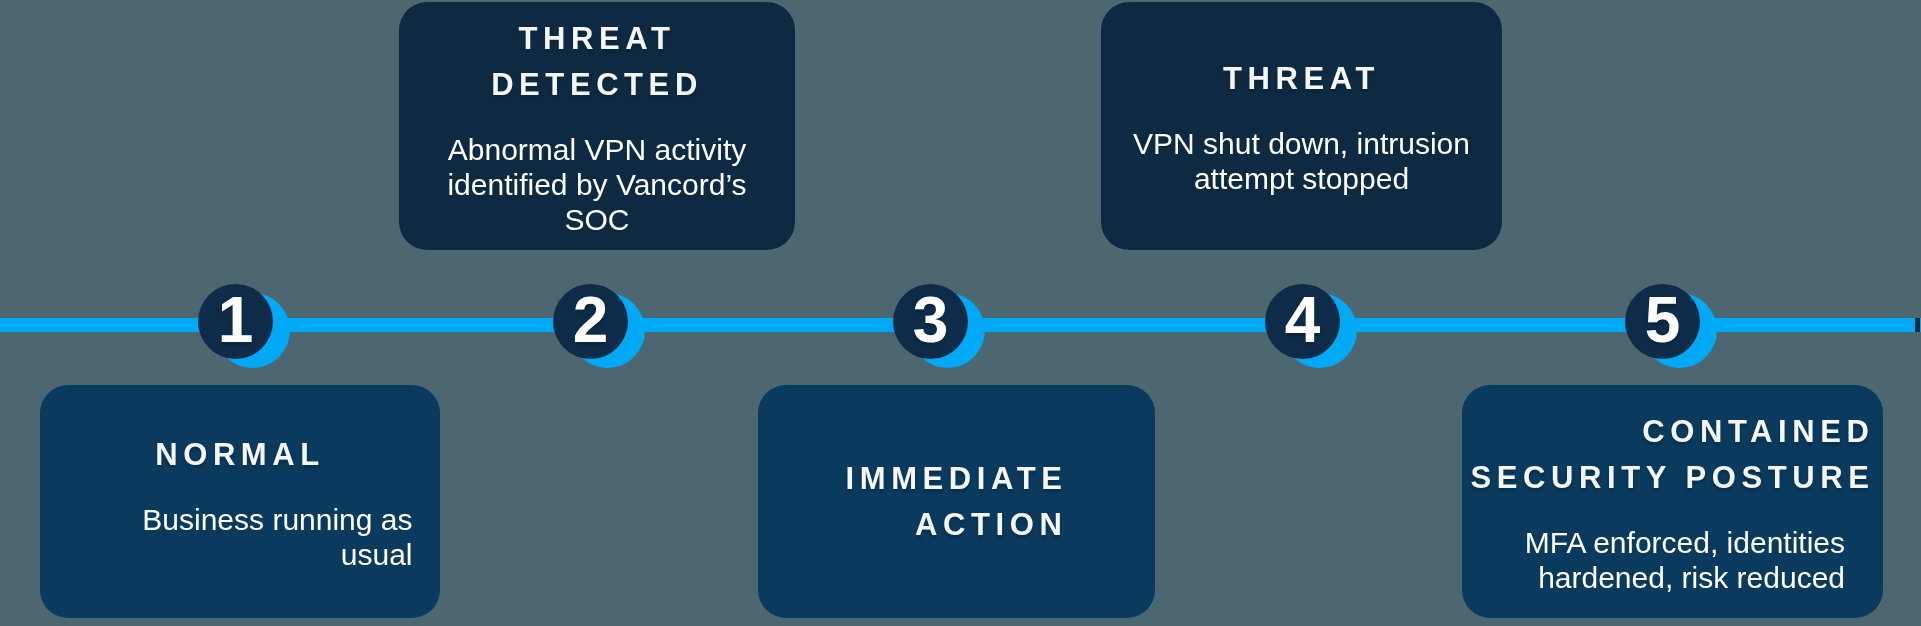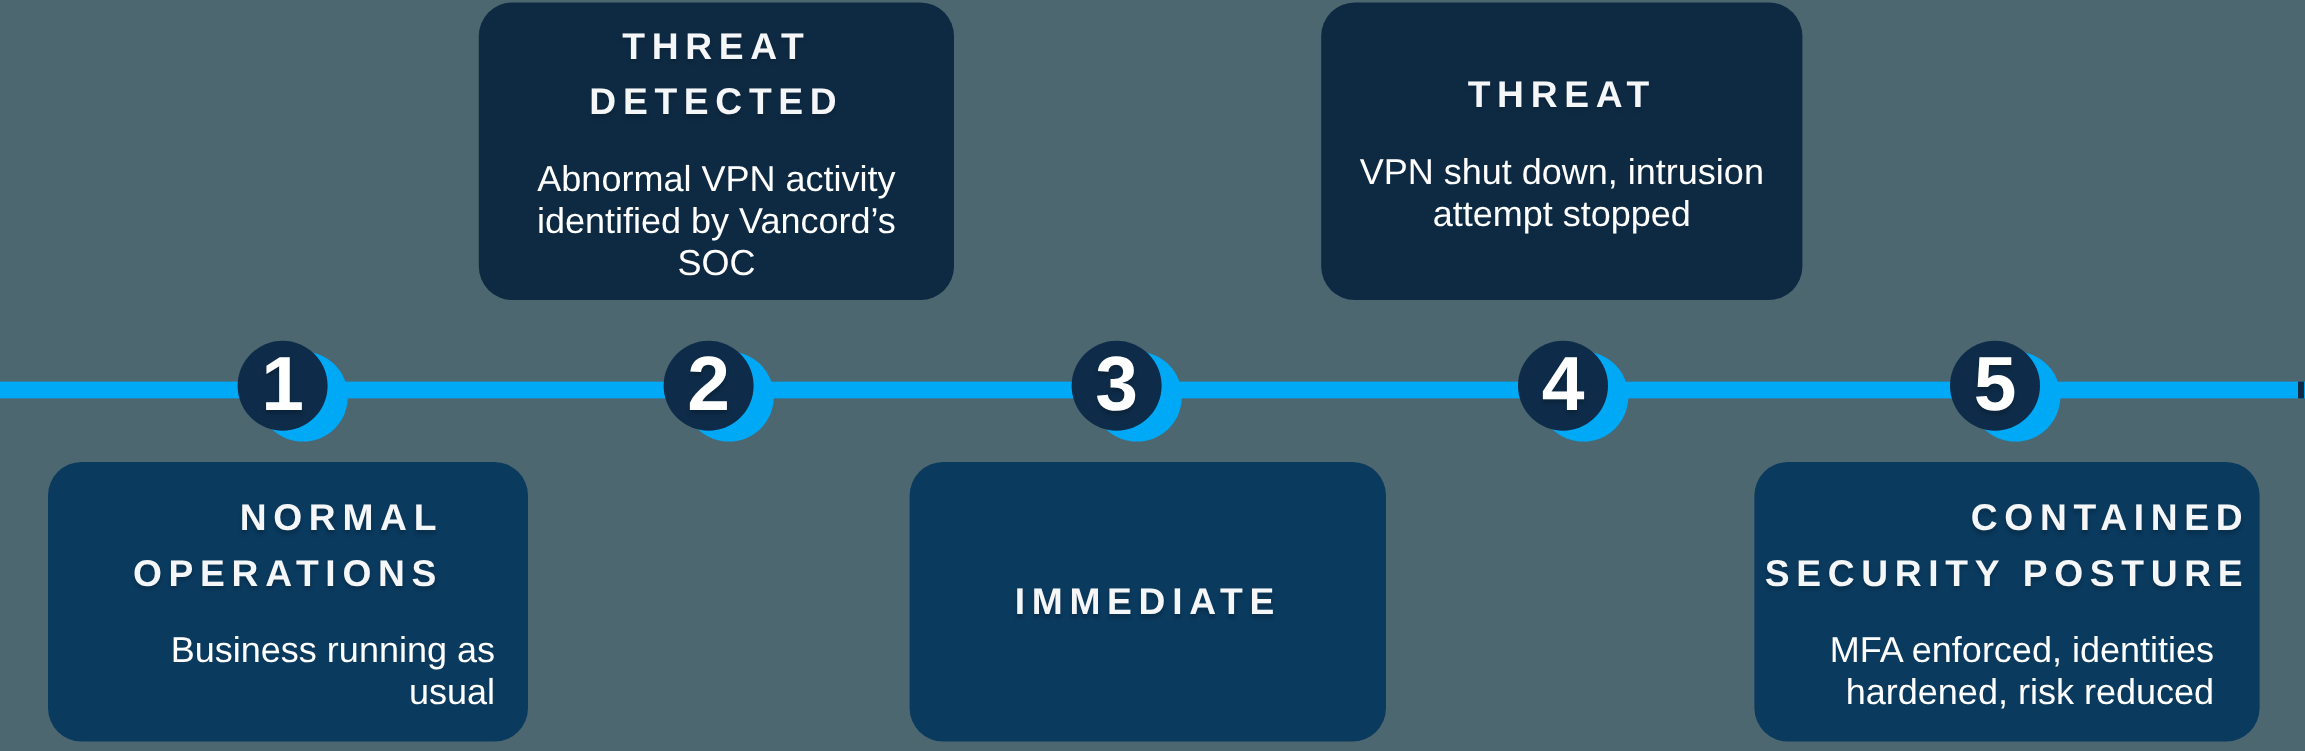--- a/index.html
+++ b/index.html
@@ -124,28 +124,28 @@
   <div class="card card-above" style="left:1101px;width:401px">
     <div class="card-title">
       <span>THREAT</span>
     </div>
     <p class="card-desc">VPN shut down, intrusion attempt stopped</p>
   </div>
 
   <div class="card card-below" style="left:40px;width:400px">
     <div class="card-title">
       <span>NORMAL</span>
-      <span>OPERATIONS</span>
     </div>
     <p class="card-desc">Business running as usual</p>
   </div>
 
   <div class="card card-below" style="left:758px;width:397px">
     <div class="card-title">
       <span>IMMEDIATE</span>
+      <span>ACTION</span>
     </div>
   </div>
 
   <div class="card card-below" style="left:1462px;width:421px">
     <div class="card-title">
       <span>CONTAINED</span>
       <span>SECURITY POSTURE</span>
     </div>
     <p class="card-desc">MFA enforced, identities hardened, risk reduced</p>
   </div>

